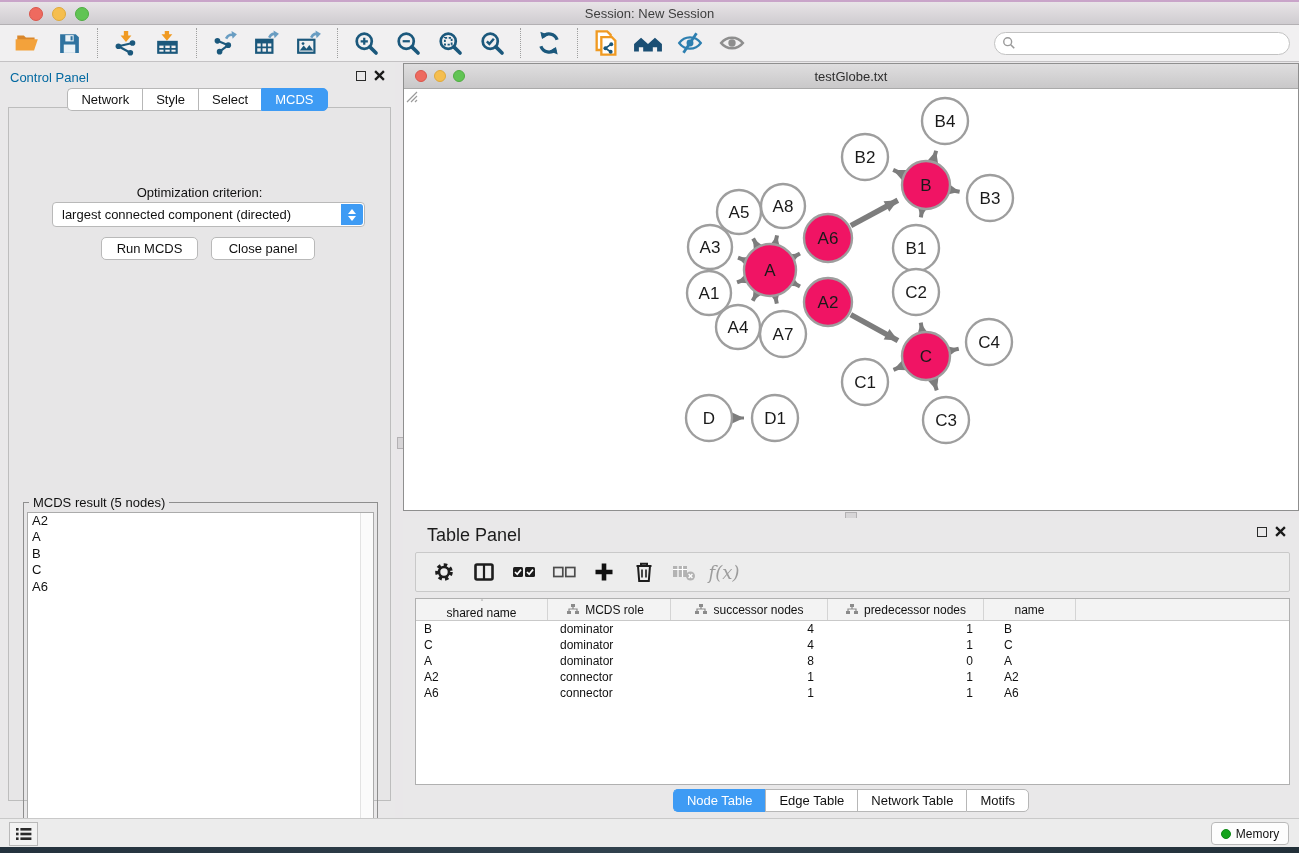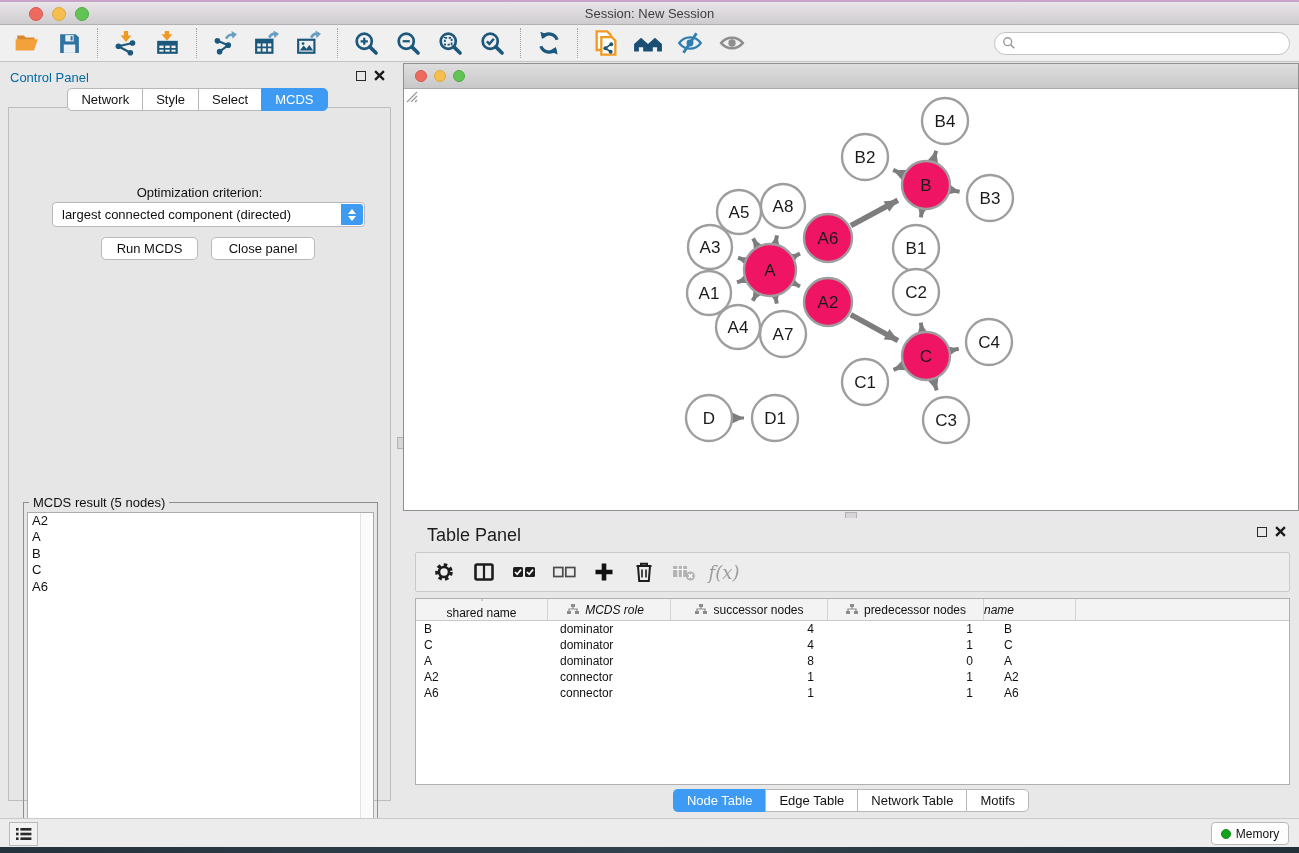--- a/index.html
+++ b/index.html
@@ -312,20 +312,21 @@
   <div class="grip-v"></div>
   <div class="grip-h"></div>
 
   <div class="net-window">
     <div class="net-titlebar">
       <div class="net-lights">
         <div class="light red"></div>
         <div class="light yellow"></div>
         <div class="light green"></div>
       </div>
+      <div class="title">testGlobe.txt</div>
     </div>
     <div class="canvas">
       <svg id="graph-svg" width="894" height="422">
           <defs>
             <marker id="arrow" markerUnits="userSpaceOnUse" markerWidth="18" markerHeight="16" refX="14" refY="7" orient="auto">
               <path d="M1,1 L14,7 L1,13 Z" fill="#7d7d7d"></path>
             </marker>
           </defs>
           <line x1="352.8014364067579" y1="156.30591327715996" x2="349.14131813561653" y2="149.45795006018577" stroke="#7d7d7d" stroke-width="4" marker-end="url(#arrow)"></line>
           <line x1="371.57367788012294" y1="153.56035505170252" x2="373.02820227129683" y2="146.39961958746161" stroke="#7d7d7d" stroke-width="4" marker-end="url(#arrow)"></line>
@@ -501,21 +502,21 @@
       <div class="thead" id="thead">
           <div class="th c0" style="justify-content: center; text-align: center; padding-left: 0px; padding-right: 0px; flex-direction: column;">
             <svg width="14" height="12" viewBox="0 0 14 12">
               <rect x="5" y="0" width="4" height="3" fill="#8b8b8b"></rect>
               <rect x="1" y="7" width="4" height="3" fill="#8b8b8b"></rect>
               <rect x="9" y="7" width="4" height="3" fill="#8b8b8b"></rect>
               <path d="M7 3v2M3 7V5h8v2" stroke="#8b8b8b" fill="none" stroke-width="1.2"></path>
             </svg>
             <span>shared name</span>
           </div>
-          <div class="th c1" style="justify-content: center; text-align: center; padding-left: 0px; padding-right: 8px; font-style: italic;">
+          <div class="th c1" style="justify-content: center; text-align: center; padding-left: 0px; padding-right: 8px;">
             <svg width="14" height="12" viewBox="0 0 14 12">
               <rect x="5" y="0" width="4" height="3" fill="#8b8b8b"></rect>
               <rect x="1" y="7" width="4" height="3" fill="#8b8b8b"></rect>
               <rect x="9" y="7" width="4" height="3" fill="#8b8b8b"></rect>
               <path d="M7 3v2M3 7V5h8v2" stroke="#8b8b8b" fill="none" stroke-width="1.2"></path>
             </svg>
             <span>MCDS role</span>
           </div>
           <div class="th c2" style="justify-content: center; text-align: center; padding-left: 0px; padding-right: 0px;">
             <svg width="14" height="12" viewBox="0 0 14 12">
@@ -528,21 +529,21 @@
           </div>
           <div class="th c3" style="justify-content: center; text-align: left; padding-left: 0px; padding-right: 0px;">
             <svg width="14" height="12" viewBox="0 0 14 12">
               <rect x="5" y="0" width="4" height="3" fill="#8b8b8b"></rect>
               <rect x="1" y="7" width="4" height="3" fill="#8b8b8b"></rect>
               <rect x="9" y="7" width="4" height="3" fill="#8b8b8b"></rect>
               <path d="M7 3v2M3 7V5h8v2" stroke="#8b8b8b" fill="none" stroke-width="1.2"></path>
             </svg>
             <span>predecessor nodes</span>
           </div>
-          <div class="th c4" style="justify-content: flex-start; text-align: center; padding-left: 0px; padding-right: 0px; font-style: italic;">
+          <div class="th c4" style="justify-content: center; text-align: center; padding-left: 0px; padding-right: 0px;">
             <span>name</span>
           </div>
           <div class="th cfill"></div>
         </div>
       <div id="tbody">
           <div class="tr">
             <div class="td c0">B</div>
             <div class="td c1">dominator</div>
             <div class="td c2">4</div>
             <div class="td c3">1</div>

